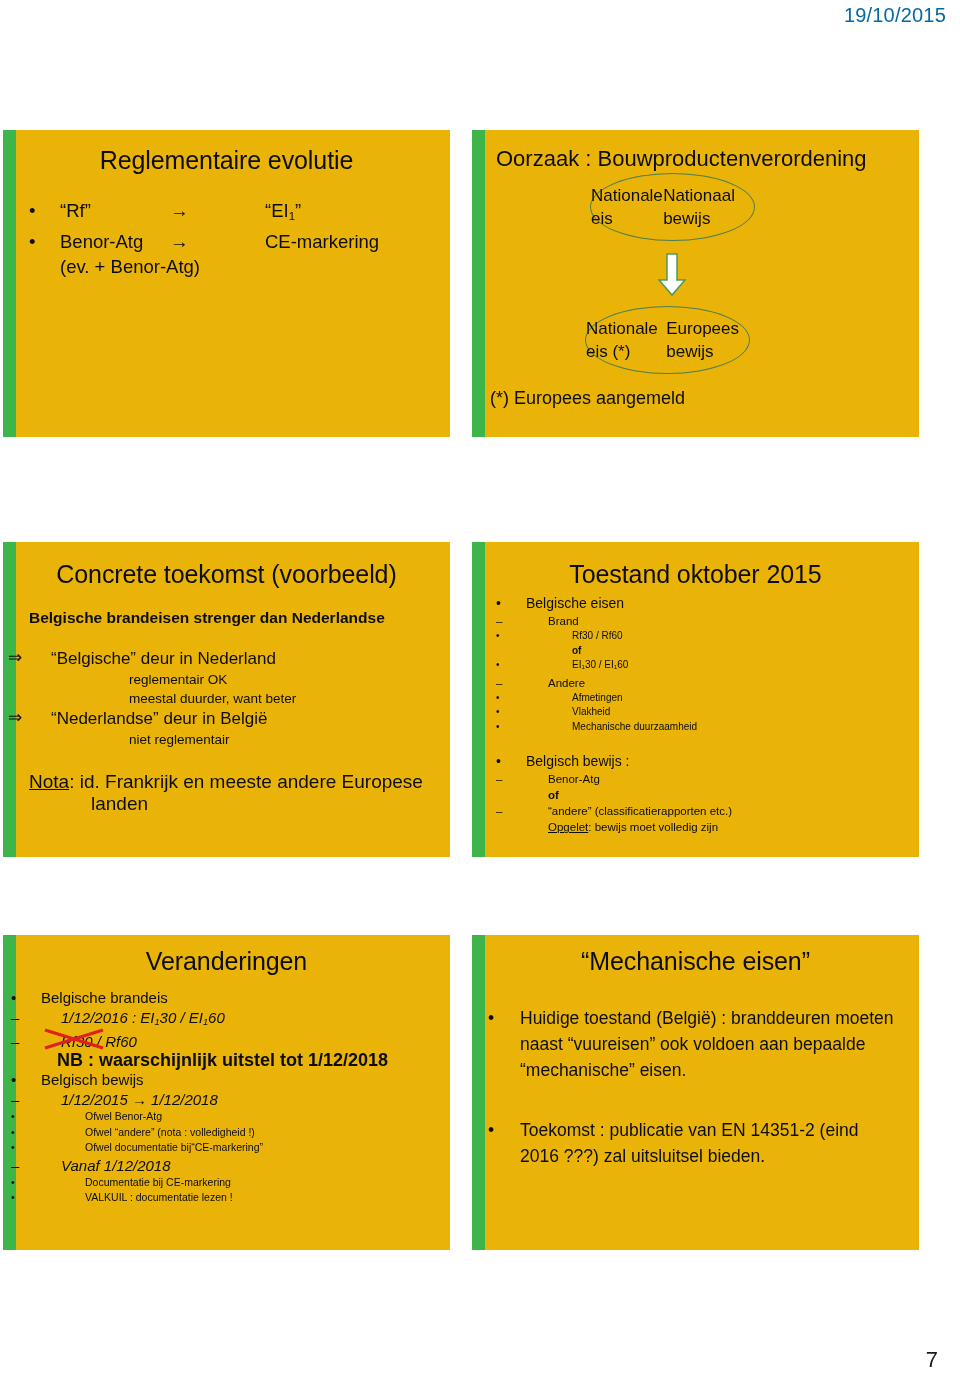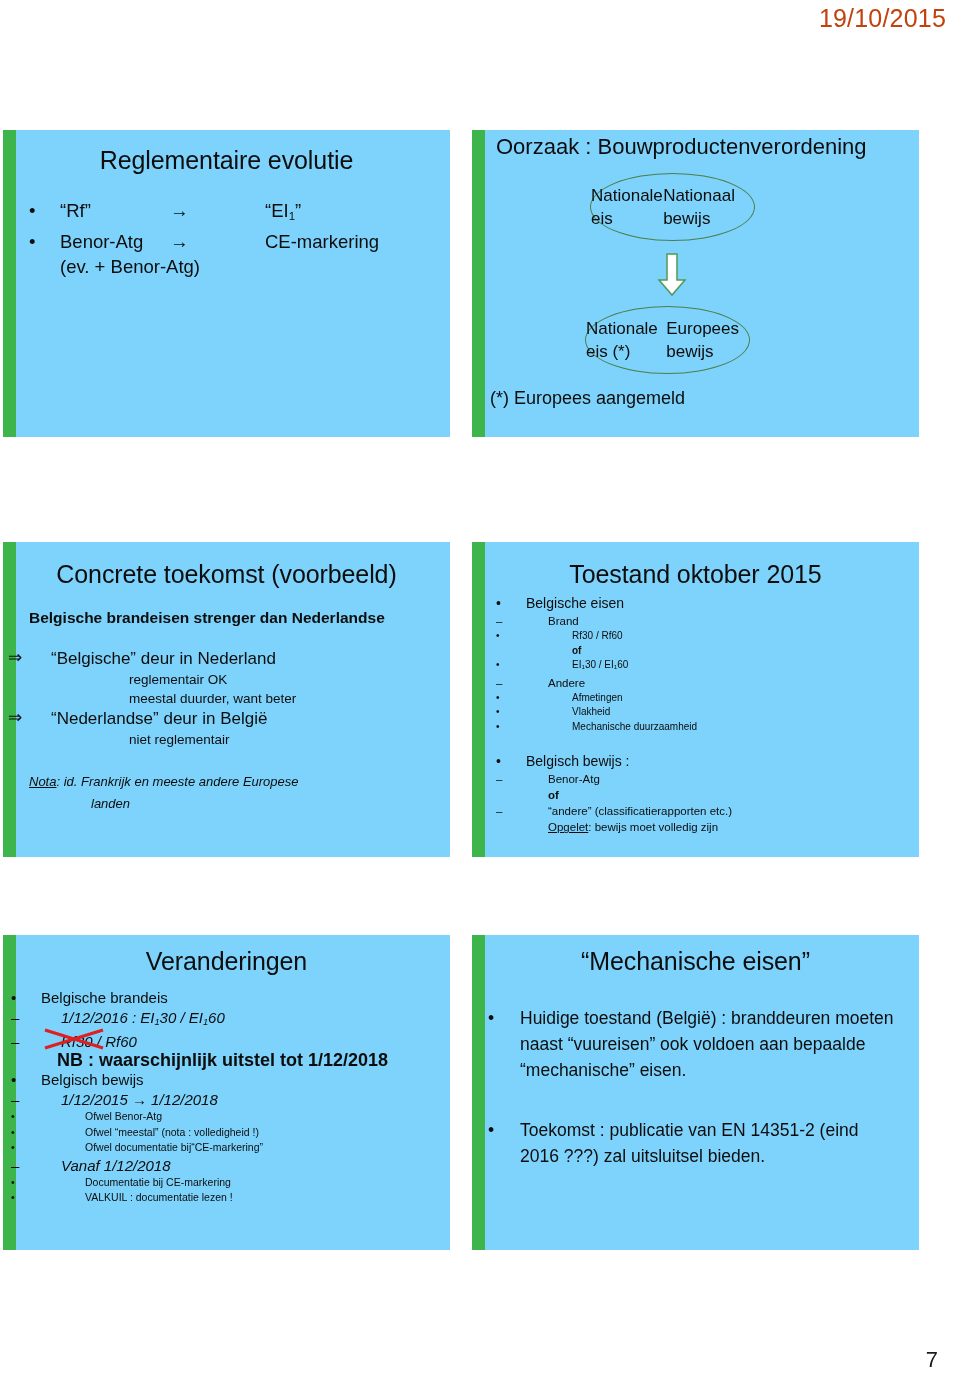--- a/index.html
+++ b/index.html
@@ -7,29 +7,29 @@
     width: 960px; height: 1383px;
     background: #ffffff;
     font-family: "Liberation Sans", sans-serif;
     color: #0d0d0d;
     overflow: hidden;
   }
   .page { position: relative; width: 960px; height: 1383px; }
 
   .doc-date {
     position: absolute; top: 4px; right: 14px;
-    font-size: 25px; letter-spacing: .2px; color: #c2410c;
+    font-size: 20px; letter-spacing: .2px; color: #0369a1;
   }
   .page-num {
     position: absolute; bottom: 10px; right: 22px;
     font-size: 22px; color: #1a1a1a;
   }
 
   
-  .slide { position: absolute; background: #7dd3fc; }
+  .slide { position: absolute; background: #eab308; }
   .gbar {
     position: absolute; left: 0; top: 0;
     width: 13px; height: 100%;
     background: #3db54a;
   }
   .body { position: absolute; left: 0; top: 0; width: 100%; height: 100%; }
 
   .title {
     position: absolute; width: 100%; text-align: center;
     font-size: 25px; font-weight: 400; color: #0d0d0d;
@@ -58,21 +58,21 @@
     font-size: 18.5px; line-height: 25px;
   }
   #s1 .rows .line { position: relative; padding-left: 17px; white-space: nowrap; }
   #s1 .colA { display: inline-block; width: 110px; }
   #s1 .colB { display: inline-block; width: 95px; }
   #s1 .sub2 { padding-left: 222px; }
 
   
   #s2 { left: 472px; top: 130px; width: 447px; height: 307px; }
   #s2 .title2 {
-    position: absolute; left: 24px; top: 4px;
+    position: absolute; left: 24px; top: 16px;
     font-size: 22px; white-space: nowrap;
   }
   .ell {
     position: absolute;
     border: 1.3px solid #4d7f4e;
     border-radius: 50%;
     display: flex; flex-direction: row;
     align-items: center; justify-content: center;
     font-size: 17px; line-height: 23px;
     color: #0d0d0d;
@@ -93,21 +93,21 @@
   #s3 .title { top: 18px; }
   #s3 .content {
     position: absolute; left: 26px; top: 65px; right: 10px;
     font-size: 17px; line-height: 22px;
   }
   #s3 .hdr { font-weight: bold; font-size: 15.5px; }
   #s3 .gap { height: 19px; }
   #s3 .gap2 { height: 22px; }
   #s3 .arl { position: relative; padding-left: 22px; font-size: 17px; }
   #s3 .ind { padding-left: 100px; font-size: 13.5px; line-height: 19px; }
-  #s3 .nota { position: relative; font-size: 13px; font-style: italic; }
+  #s3 .nota { position: relative; font-size: 19px; }
   #s3 .nota .cont { padding-left: 62px; }
 
   
   #s4 { left: 472px; top: 542px; width: 447px; height: 315px; }
   #s4 .title { top: 18px; }
   #s4 .content { position: absolute; left: 38px; top: 52px; right: 8px; }
   #s4 .L1 { position: relative; padding-left: 16px; font-size: 14px; line-height: 19px; }
   #s4 .L2 { position: relative; padding-left: 38px; font-size: 11.5px; line-height: 16px; }
   #s4 .L2of { padding-left: 38px; font-weight: bold; font-size: 11.5px; line-height: 16px; }
   #s4 .L3 { position: relative; padding-left: 62px; font-size: 10px; line-height: 14.5px; }
@@ -244,21 +244,21 @@
             <line x1="2" y1="3" x2="60" y2="21" stroke="#e02020" stroke-width="3.2"></line>
             <line x1="2" y1="21" x2="60" y2="3" stroke="#e02020" stroke-width="3.2"></line>
           </svg>
         </div>
 
         <div class="L2b">NB : waarschijnlijk uitstel tot 1/12/2018</div>
 
         <div class="L1 dot">Belgisch bewijs</div>
         <div class="L2 dash">1/12/2015 → 1/12/2018</div>
         <div class="L3 dot">Ofwel Benor-Atg</div>
-        <div class="L3 dot">Ofwel “meestal” (nota : volledigheid !)</div>
+        <div class="L3 dot">Ofwel “andere” (nota : volledigheid !)</div>
         <div class="L3 dot">Ofwel documentatie bij“CE-markering”</div>
         <div class="L2 dash">Vanaf 1/12/2018</div>
         <div class="L3 dot">Documentatie bij CE-markering</div>
         <div class="L3 dot">VALKUIL : documentatie lezen !</div>
       </div>
     </div>
   </div>
 
   <div class="slide" id="s6">
     <div class="gbar"></div>

